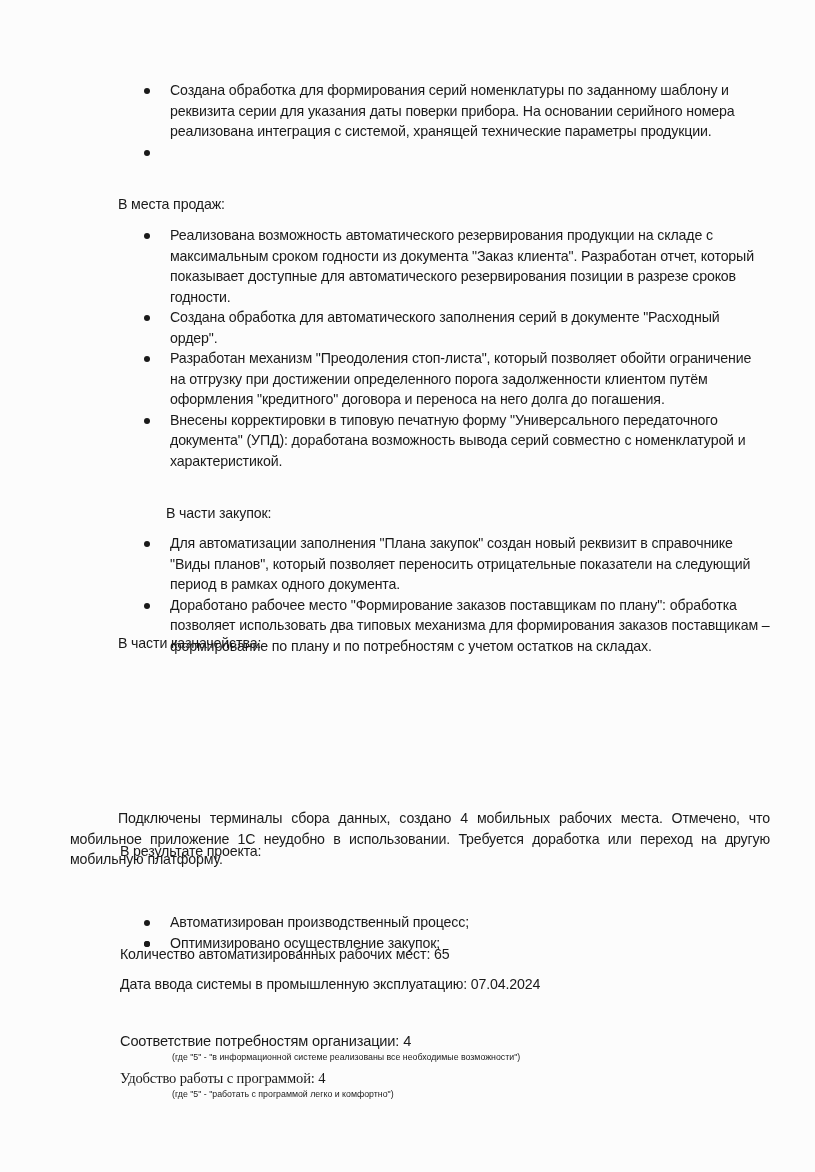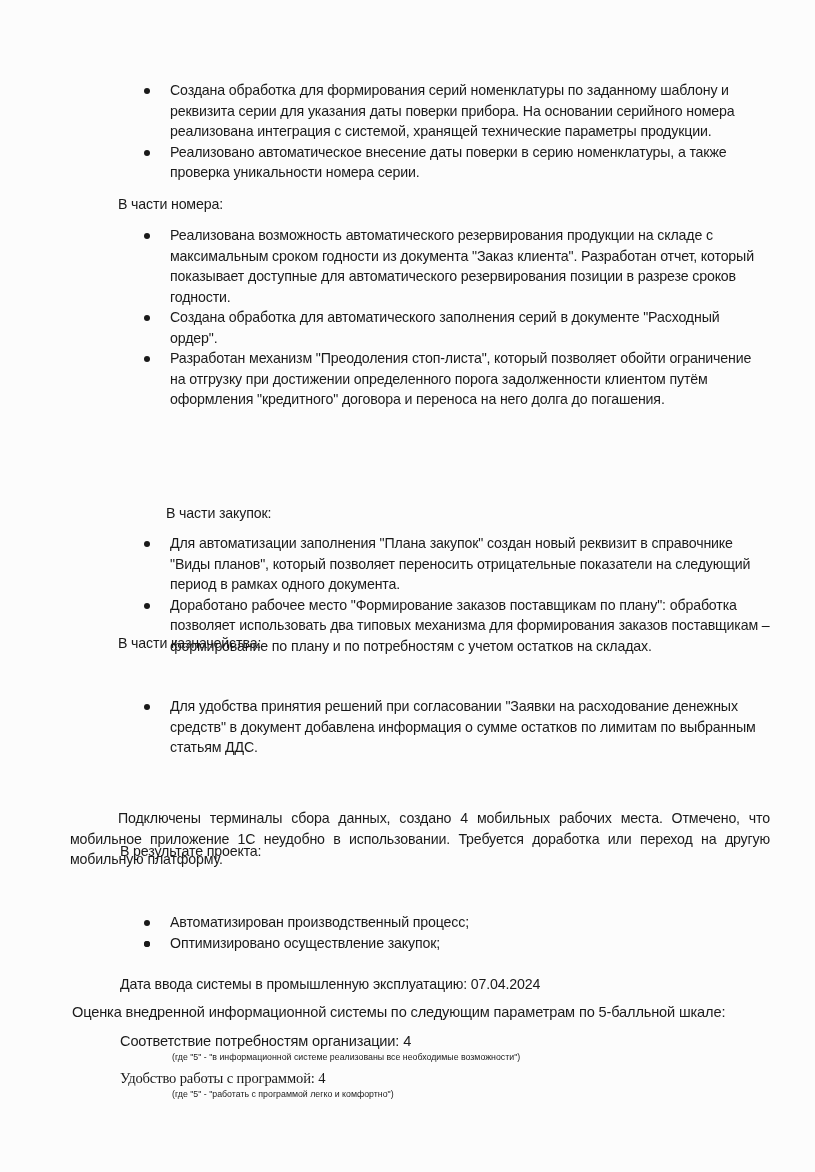--- a/index.html
+++ b/index.html
@@ -26,53 +26,51 @@
     .rating-title { position: absolute; left: 120px; font-size: 14.6px; }
     .note { position: absolute; left: 172px; font-size: 8.8px; line-height: 12px; }
   </style>
 </head>
 <body>
 
 <div class="page">
 
   <ul class="blist txt" style="top:80px;">
     <li><span class="dot"></span><span>Создана обработка для формирования серий номенклатуры по заданному шаблону и реквизита серии для указания даты поверки прибора. На основании серийного номера реализована интеграция с системой, хранящей технические параметры продукции.</span></li>
-    <li><span class="dot"></span><span>Реализовано автоматическое внесение даты поверки в серию номенклатуры, а также проверка уникальности номера серии.</span></li>
+    <li><span class="dot"></span></li>
   </ul>
 
-  <div class="heading txt" style="top:194px;">В части номера:</div>
+  <div class="heading txt" style="top:194px;">В места продаж:</div>
   <ul class="blist txt" style="top:225px;">
     <li><span class="dot"></span><span>Реализована возможность автоматического резервирования продукции на складе с максимальным сроком годности из документа "Заказ клиента". Разработан отчет, который показывает доступные для автоматического резервирования позиции в разрезе сроков годности.</span></li>
     <li><span class="dot"></span><span>Создана обработка для автоматического заполнения серий в документе "Расходный ордер".</span></li>
     <li><span class="dot"></span><span>Разработан механизм "Преодоления стоп-листа", который позволяет обойти ограничение на отгрузку при достижении определенного порога задолженности клиентом путём оформления "кредитного" договора и переноса на него долга до погашения.</span></li>
+    <li><span class="dot"></span><span>Внесены корректировки в типовую печатную форму "Универсального передаточного документа" (УПД): доработана возможность вывода серий совместно с номенклатурой и характеристикой.</span></li>
   </ul>
 
   <div class="heading txt" style="top:503px;margin-left:48px;">В части закупок:</div>
   <ul class="blist txt" style="top:533px;">
     <li><span class="dot"></span><span>Для автоматизации заполнения "Плана закупок" создан новый реквизит в справочнике "Виды планов", который позволяет переносить отрицательные показатели на следующий период в рамках одного документа.</span></li>
     <li><span class="dot"></span><span>Доработано рабочее место "Формирование заказов поставщикам по плану": обработка позволяет использовать два типовых механизма для формирования заказов поставщикам – формирование по плану и по потребностям с учетом остатков на складах.</span></li>
   </ul>
 
   <div class="heading txt" style="top:633px;">В части казначейства:</div>
-  <ul class="blist txt" style="top:696px;">
-    <li><span class="dot"></span><span>Для удобства принятия решений при согласовании "Заявки на расходование денежных средств" в документ добавлена информация о сумме остатков по лимитам по выбранным статьям ДДС.</span></li>
-  </ul>
 
   <div class="para txt" style="top:808px;"><span class="first"></span><span>Подключены терминалы сбора данных, создано 4 мобильных рабочих места. Отмечено, что мобильное приложение 1С неудобно в использовании. Требуется доработка или переход на другую мобильную платформу.</span></div>
 
   <div class="heading txt" style="top:841px; left:120px;">В результате проекта:</div>
   <ul class="blist txt" style="top:912px;">
     <li><span class="dot"></span><span>Автоматизирован производственный процесс;</span></li>
     <li><span class="dot"></span></li>
     <li><span class="dot"></span><span>Оптимизировано осуществление закупок;</span></li>
   </ul>
 
+  <div class="heading txt" style="top:944px; left:120px;">Количество автоматизированных рабочих мест: 65</div>
   <div class="heading txt" style="top:974px; left:120px;">Дата ввода системы в промышленную эксплуатацию: 07.04.2024</div>
 
-  <div class="heading txt" style="top:1002px; left:72px; font-size:14.6px;">Оценка внедренной информационной системы по следующим параметрам по 5-балльной шкале:</div>
 
   <div class="rating-title txt" style="top:1031px;">Соответствие потребностям организации: 4</div>
   <div class="note" style="top:1051px;">(где "5" - "в информационной системе реализованы все необходимые возможности")</div>
 
   <div class="rating-title txt" style="top:1068px;font-family:Liberation Serif, serif;">Удобство работы с программой: 4</div>
   <div class="note" style="top:1088px;">(где "5" - "работать с программой легко и комфортно")</div>
 
 </div>
 
 </body></html>

